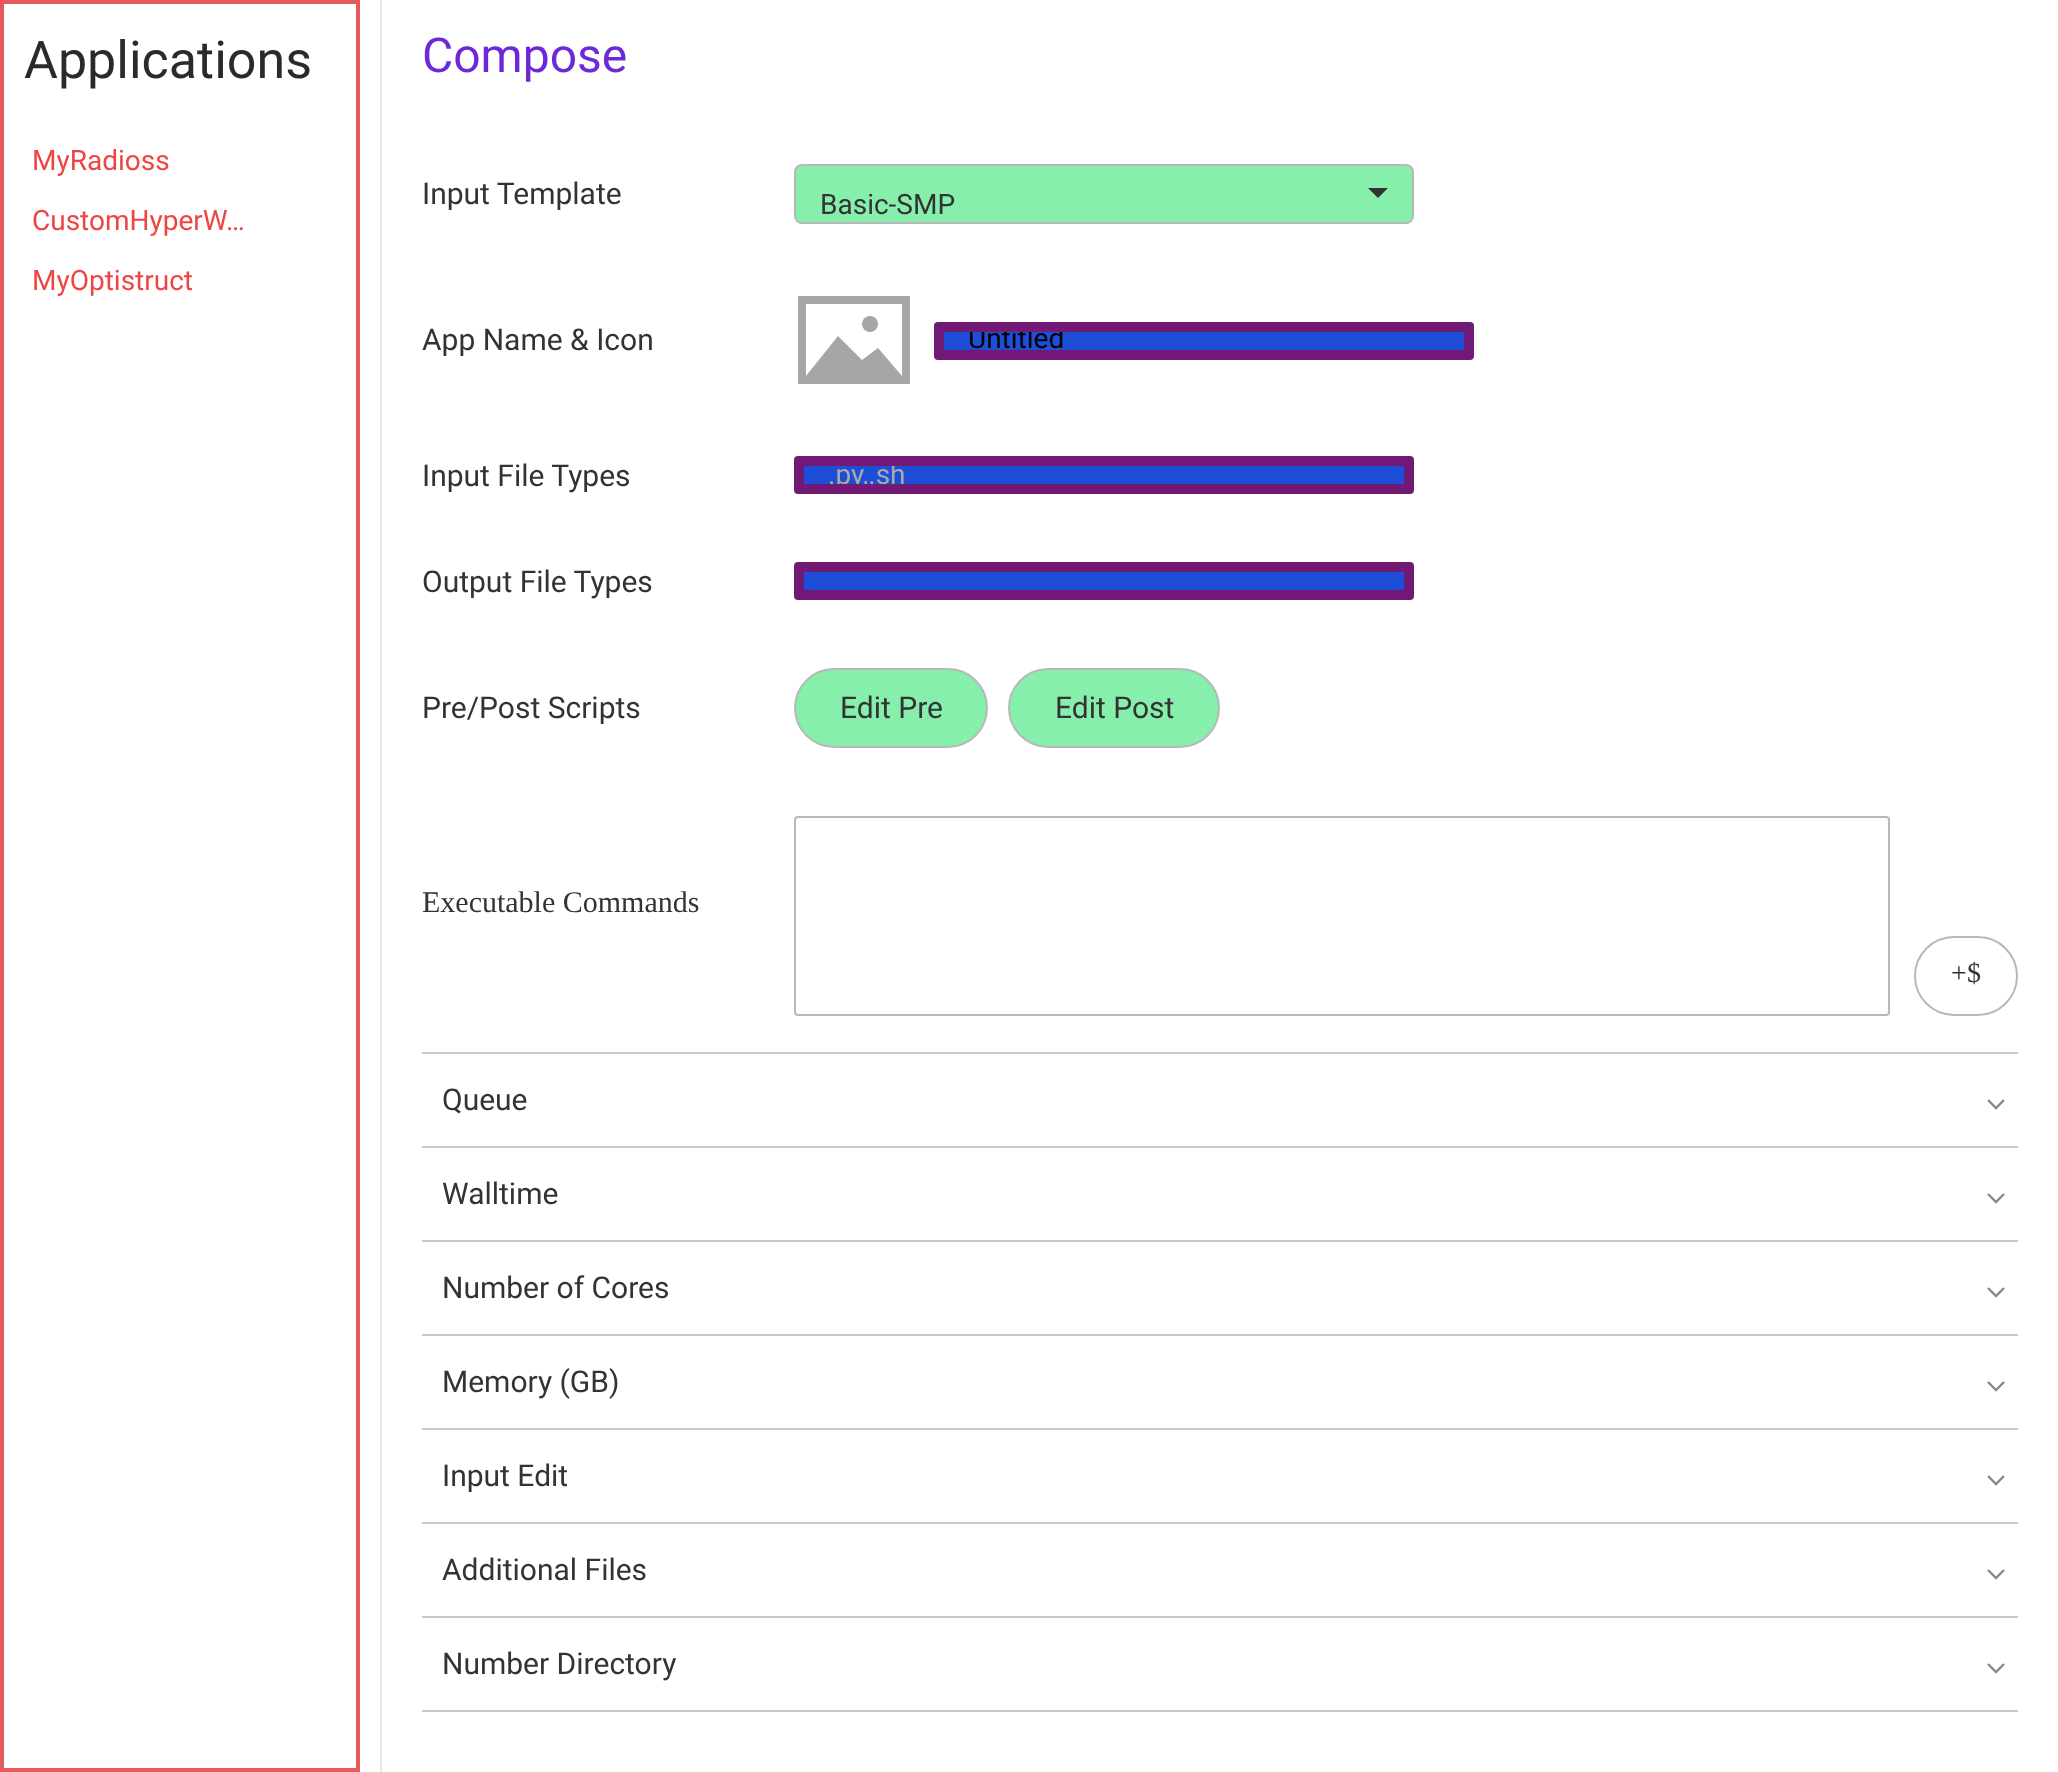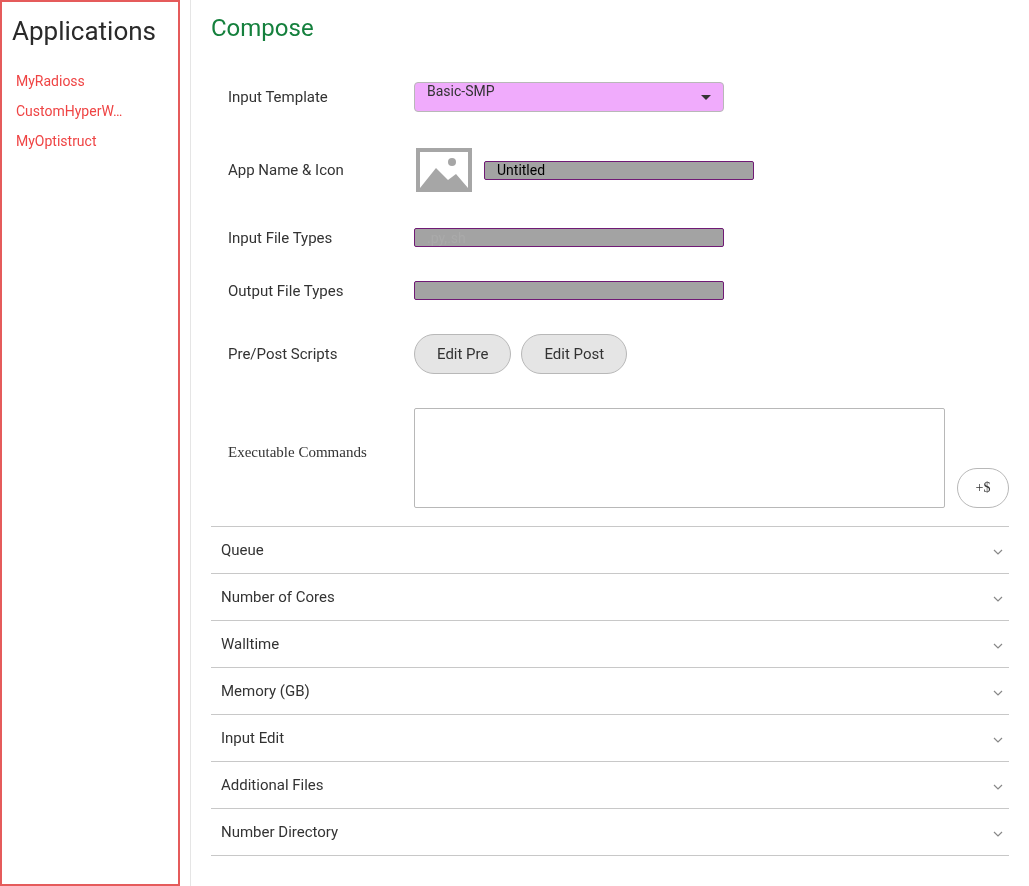--- a/index.html
+++ b/index.html
@@ -42,54 +42,53 @@
     .main {
       flex: 1;
       padding: 14px 20px 20px 20px;
       border-left: 1px solid #e5e5e5;
       margin-left: 10px;
       min-height: 886px;
     }
     .page-title {
       font-size: 24px;
       font-weight: 400;
-      color: #15803d;
+      color: #6d28d9;
       margin-bottom: 40px;
     }
     .form-row {
       display: flex;
       align-items: center;
       margin-bottom: 34px;
     }
     .form-label {
       width: 186px;
       font-size: 15px;
       color: #333;
       flex-shrink: 0;
-      margin-left: 17px;
     }
     .form-control {
       flex: 1;
       display: flex;
       align-items: center;
     }
     .select-wrap {
       position: relative;
       width: 310px;
     }
     .select-box {
       width: 100%;
       height: 30px;
       border: 1px solid #b8b8b8;
       border-radius: 4px;
       padding: 0 34px 0 12px;
       font-size: 14px;
-      background: #f0abfc;
-      display: flex;
-      align-items: flex-start;
+      background: #86efac;
+      display: flex;
+      align-items: flex-end;
       cursor: pointer;
       color: #333;
     }
     .select-caret {
       position: absolute;
       right: 12px;
       top: 50%;
       transform: translateY(-50%);
       pointer-events: none;
     }
@@ -98,39 +97,39 @@
       height: 48px;
       margin-right: 10px;
       display: flex;
       align-items: center;
       justify-content: center;
       cursor: pointer;
     }
     .text-input {
       width: 270px;
       height: 19px;
-      border: 1px solid #701a75;
+      border: 5px solid #701a75;
       border-radius: 2px;
       padding: 0 12px;
       font-size: 14px;
-      background: #a3a3a3;
+      background: #1d4ed8;
       font-family: inherit;
     }
     .text-input::placeholder {
       color: #aaa;
     }
     .text-input-wide {
       width: 310px;
     }
     .pill-btn {
       height: 40px;
       padding: 0 22px;
       border: 1px solid #b8b8b8;
       border-radius: 20px;
-      background: #e5e5e5;
+      background: #86efac;
       font-size: 15px;
       cursor: pointer;
       color: #333;
       font-family: inherit;
       margin-right: 10px;
     }
     .textarea-wrap {
       flex: 1;
       display: flex;
       align-items: flex-end;
@@ -273,31 +272,31 @@
           <span>Queue</span>
           <span class="chevron-down">
             <svg width="10" height="6" viewBox="0 0 10 6">
                 <path d="M1 1 L5 5 L9 1" stroke="#888" stroke-width="1.2" fill="none"></path>
               </svg>
           </span>
         </div>
       </div>
       <div class="accordion-item">
         <div class="accordion-header">
+          <span>Walltime</span>
+          <span class="chevron-down">
+            <svg width="10" height="6" viewBox="0 0 10 6">
+                <path d="M1 1 L5 5 L9 1" stroke="#888" stroke-width="1.2" fill="none"></path>
+              </svg>
+          </span>
+        </div>
+      </div>
+      <div class="accordion-item">
+        <div class="accordion-header">
           <span>Number of Cores</span>
-          <span class="chevron-down">
-            <svg width="10" height="6" viewBox="0 0 10 6">
-                <path d="M1 1 L5 5 L9 1" stroke="#888" stroke-width="1.2" fill="none"></path>
-              </svg>
-          </span>
-        </div>
-      </div>
-      <div class="accordion-item">
-        <div class="accordion-header">
-          <span>Walltime</span>
           <span class="chevron-down">
             <svg width="10" height="6" viewBox="0 0 10 6">
                 <path d="M1 1 L5 5 L9 1" stroke="#888" stroke-width="1.2" fill="none"></path>
               </svg>
           </span>
         </div>
       </div>
       <div class="accordion-item">
         <div class="accordion-header">
           <span>Memory (GB)</span>

